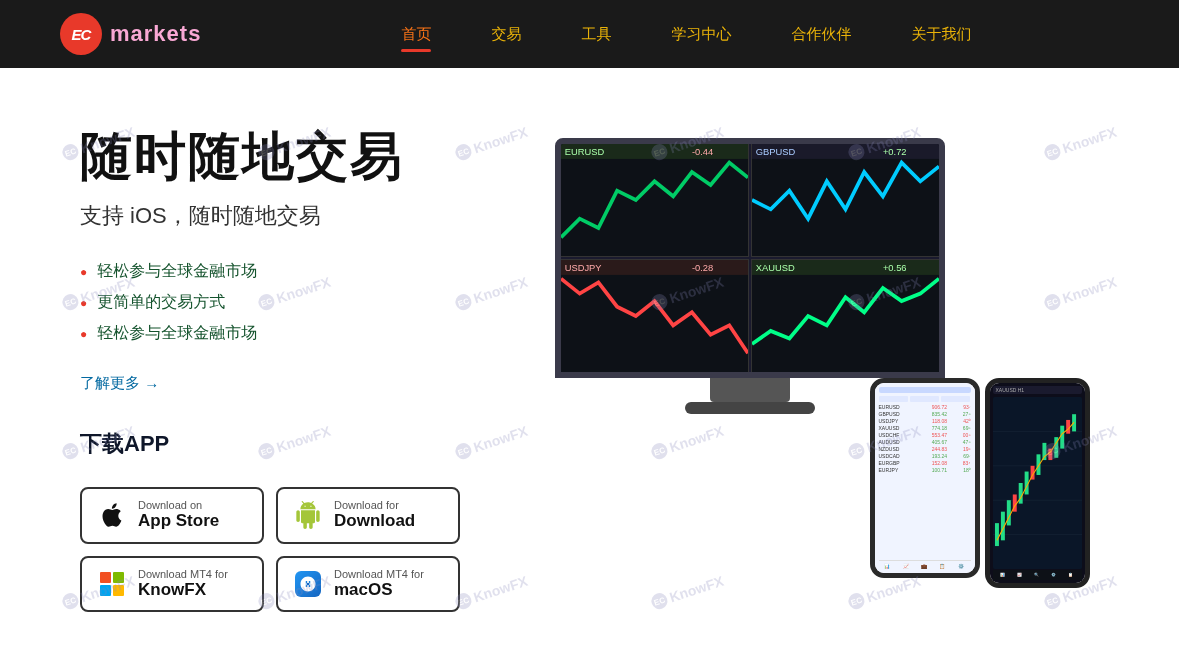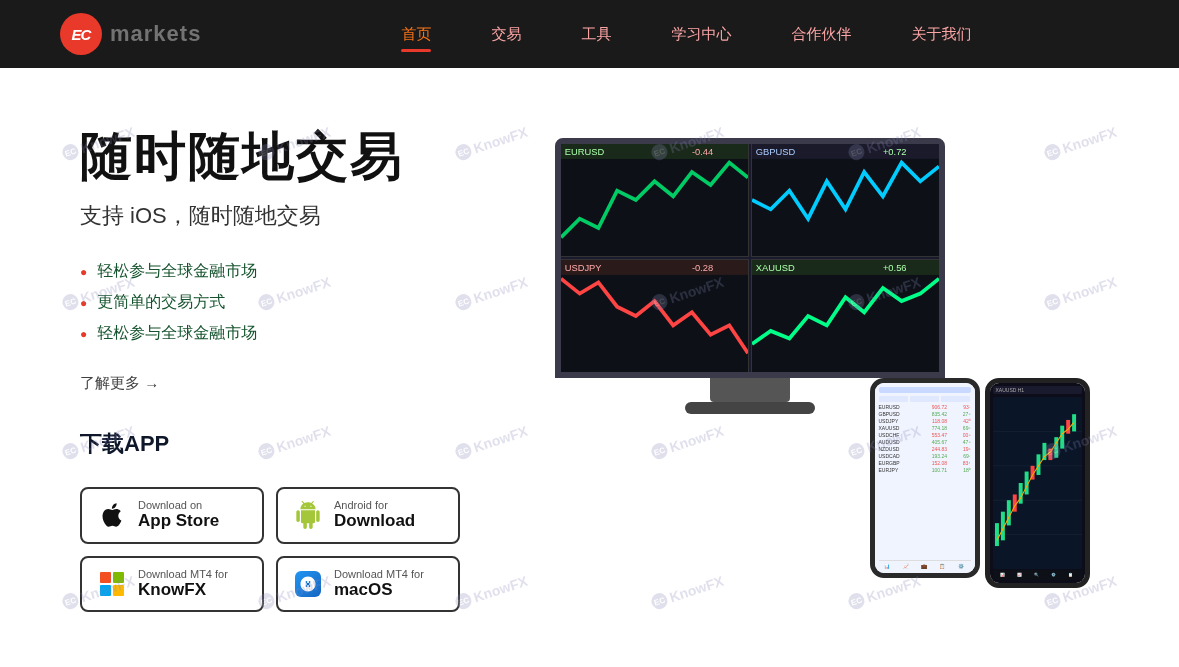--- a/index.html
+++ b/index.html
@@ -32,28 +32,28 @@
       font-size: 15px;
       letter-spacing: -1px;
       font-style: italic;
     }
     .logo-text {
       color: #fff;
       font-size: 22px;
       font-weight: 600;
       letter-spacing: 1px;
     }
-    .logo-text span { color: #737373; }
+    .logo-text span { color: #f9a8d4; }
     .nav {
       display: flex;
       gap: 60px;
       list-style: none;
     }
     .nav li a {
-      color: #fca5a5;
+      color: #eab308;
       text-decoration: none;
       font-size: 15px;
       position: relative;
       padding-bottom: 4px;
     }
     .nav li.active a {
       color: #f97316;
     }
     .nav li.active a::after {
       content: '';
@@ -106,21 +106,21 @@
       display: flex;
       align-items: center;
       gap: 10px;
     }
     .features li::before {
       content: '●';
       color: #e8392a;
       font-size: 12px;
     }
     .learn-more {
-      color: #404040;
+      color: #0369a1;
       font-size: 15px;
       text-decoration: none;
       display: inline-flex;
       align-items: center;
       gap: 4px;
       margin-bottom: 36px;
     }
 
     
     .download-title {
@@ -484,21 +484,21 @@
         </div>
       </a>
 
       <a href="#" class="download-btn">
         <div class="btn-icon">
           <svg width="28" height="28" viewBox="0 0 24 24" fill="#a4c639">
             <path d="M6 18c0 .55.45 1 1 1h1v3.5c0 .83.67 1.5 1.5 1.5s1.5-.67 1.5-1.5V19h2v3.5c0 .83.67 1.5 1.5 1.5s1.5-.67 1.5-1.5V19h1c.55 0 1-.45 1-1V8H6v10zM3.5 8C2.67 8 2 8.67 2 9.5v7c0 .83.67 1.5 1.5 1.5S5 17.33 5 16.5v-7C5 8.67 4.33 8 3.5 8zm17 0c-.83 0-1.5.67-1.5 1.5v7c0 .83.67 1.5 1.5 1.5s1.5-.67 1.5-1.5v-7c0-.83-.67-1.5-1.5-1.5zm-4.97-5.84l1.3-1.3c.2-.2.2-.51 0-.71-.2-.2-.51-.2-.71 0l-1.48 1.48C14.15 1.23 13.1 1 12 1c-1.1 0-2.15.23-3.12.63L7.4.15c-.2-.2-.51-.2-.71 0-.2.2-.2.51 0 .71l1.31 1.31C6.41 3.32 5.5 5.07 5.5 7h13c0-1.93-.91-3.68-2.97-4.84zM10 5H9V4h1v1zm5 0h-1V4h1v1z"></path>
           </svg>
         </div>
         <div class="btn-text">
-          <span class="small">Android for</span>
+          <span class="small">Download for</span>
           <span class="big">Download</span>
         </div>
       </a>
 
       <a href="#" class="download-btn">
         <div class="btn-icon">
           <div class="win-icon">
             <div class="win-red"></div>
             <div class="win-green"></div>
             <div class="win-blue"></div>

